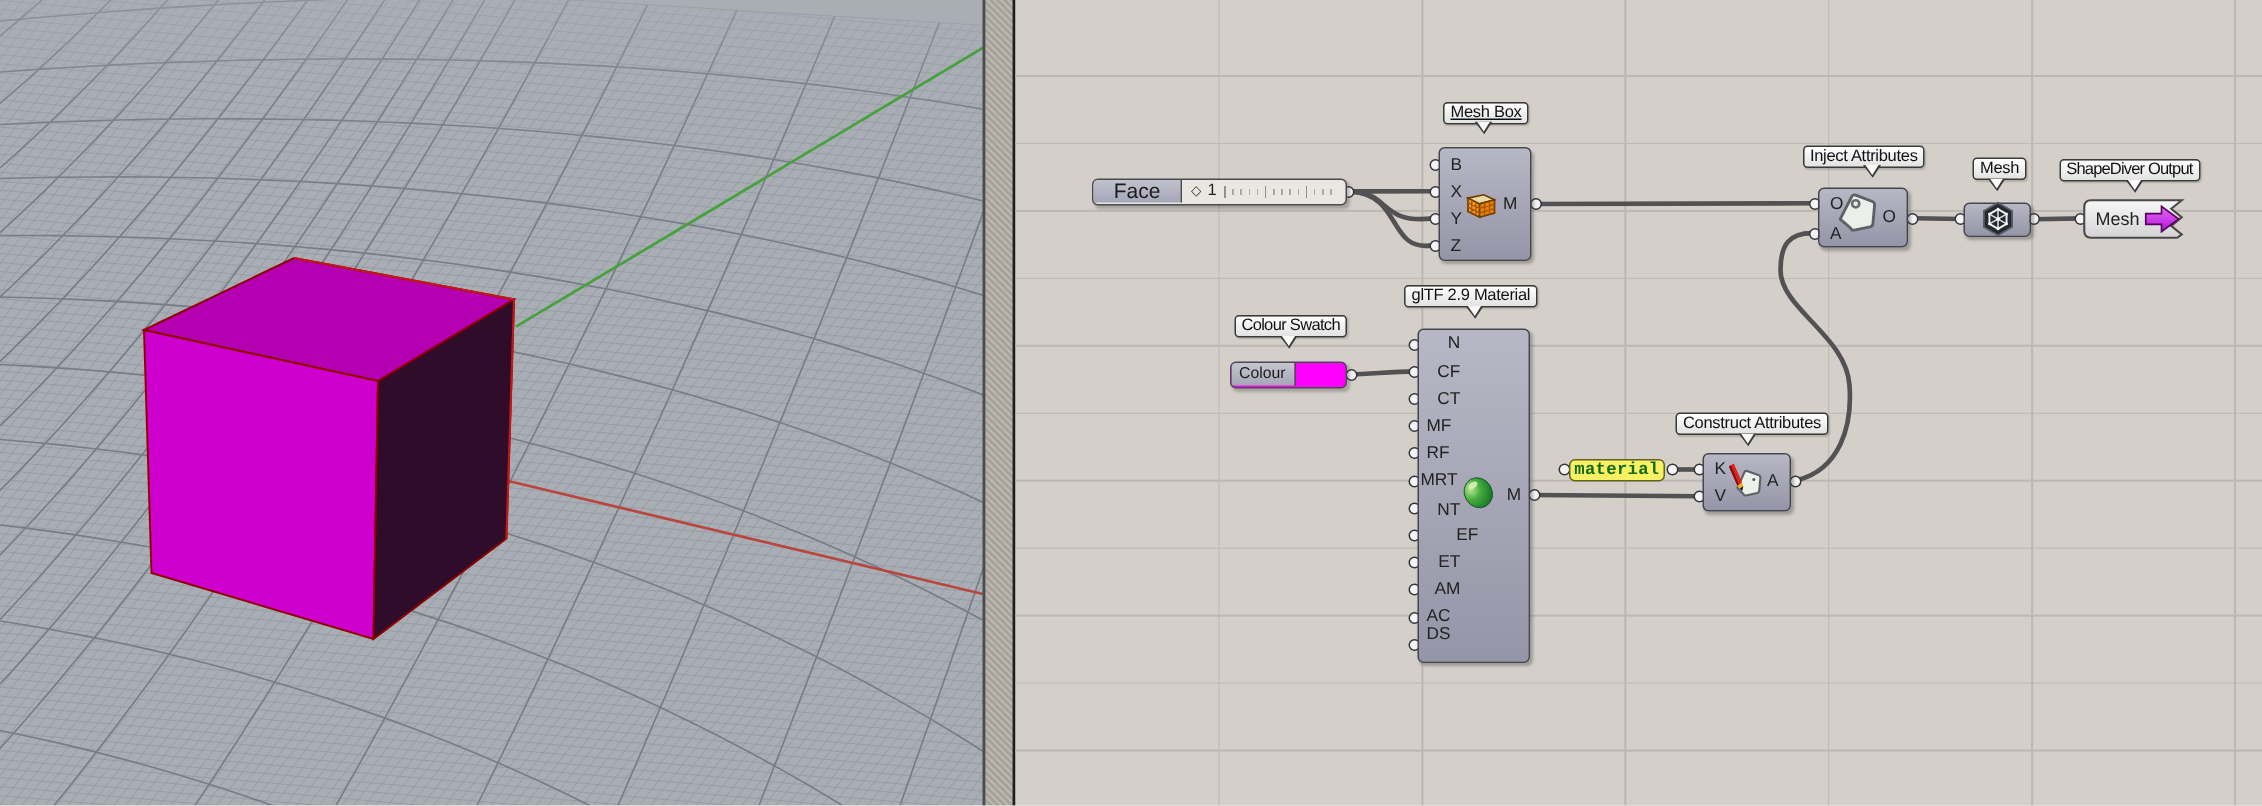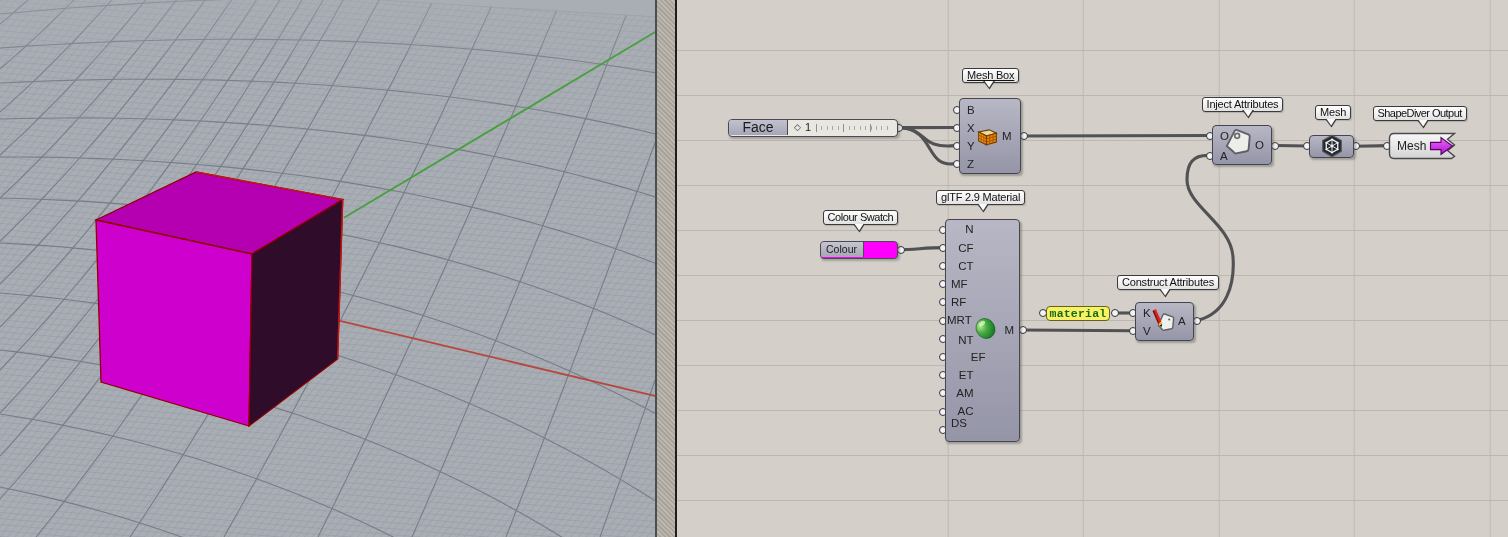--- a/index.html
+++ b/index.html
@@ -160,21 +160,21 @@
 <div class="ptxt" style="left:274px;top:223.4px;width:22.5px;text-align:right;">N</div>
 <div class="ptxt" style="left:274px;top:241.6px;width:22.5px;text-align:right;">CF</div>
 <div class="ptxt" style="left:274px;top:259.8px;width:22.5px;text-align:right;">CT</div>
 <div class="ptxt" style="left:274px;top:278px;width:22.5px;text-align:left;">MF</div>
 <div class="ptxt" style="left:274px;top:296.2px;width:22.5px;text-align:left;">RF</div>
 <div class="ptxt" style="left:270px;top:314.4px;width:26.5px;">MRT</div>
 <div class="ptxt" style="left:274px;top:334px;width:22.5px;text-align:right;">NT</div>
 <div class="ptxt" style="left:286px;top:350.8px;width:22.5px;text-align:right;">EF</div>
 <div class="ptxt" style="left:274px;top:369px;width:22.5px;text-align:right;">ET</div>
 <div class="ptxt" style="left:274px;top:387.2px;width:22.5px;text-align:right;">AM</div>
-<div class="ptxt" style="left:274px;top:405.4px;width:22.5px;text-align:right;">AC</div>
+<div class="ptxt" style="left:274px;top:405.4px;width:22.5px;text-align:left;">AC</div>
 <div class="ptxt" style="left:274px;top:417px;width:22.5px;text-align:left;">DS</div>
 <div class="ptxt" style="left:327.5px;top:324px;">M</div>
 <svg class="icon" width="26" height="28" style="left:297px;top:316px;">
 <defs>
           <radialGradient id="sph" cx="0.32" cy="0.28" r="0.85">
 <stop offset="0" stop-color="#b9e996"></stop>
             <stop offset="0.4" stop-color="#49ac43"></stop>
             <stop offset="0.85" stop-color="#1a7d28"></stop>
             <stop offset="1" stop-color="#11601f"></stop>
 </radialGradient>

